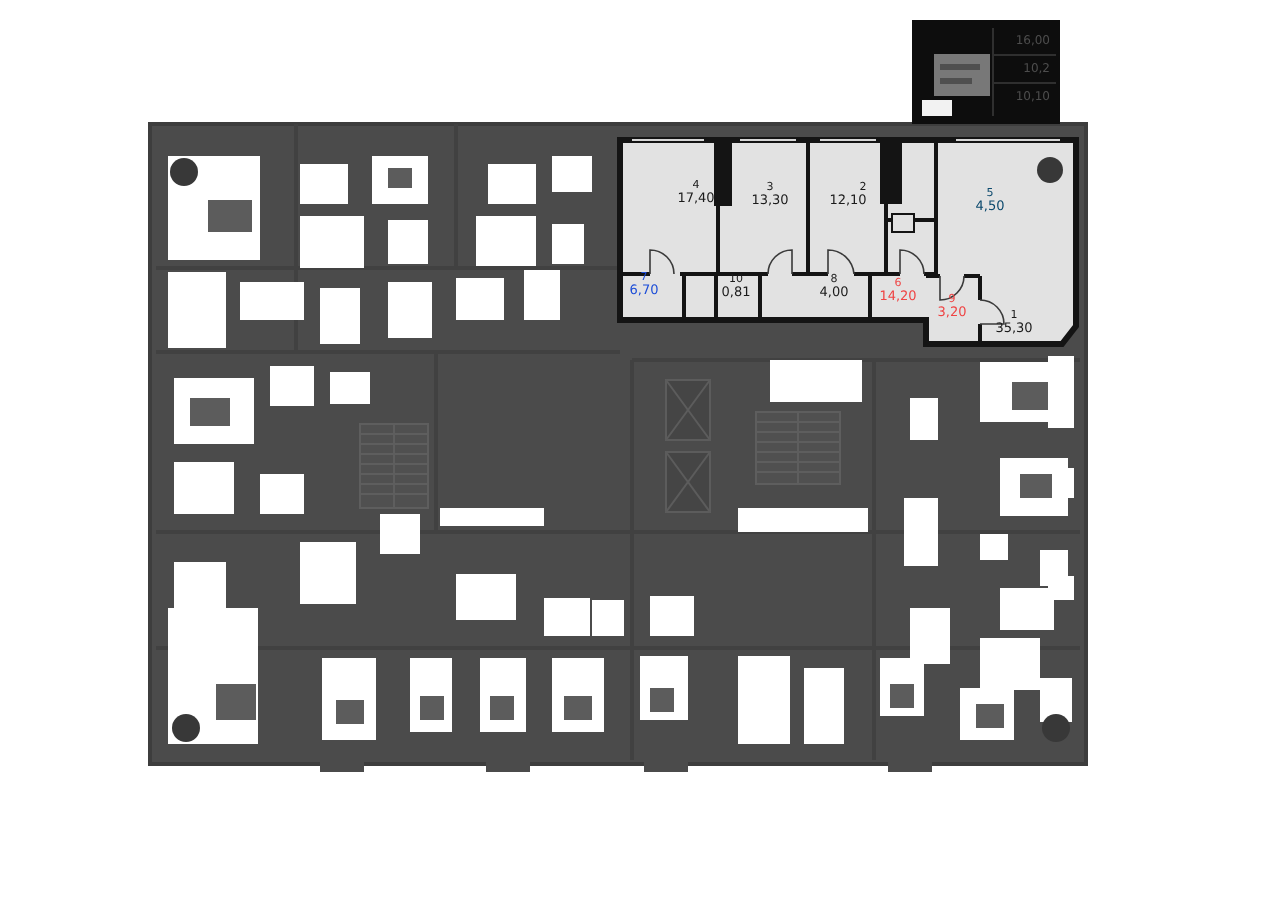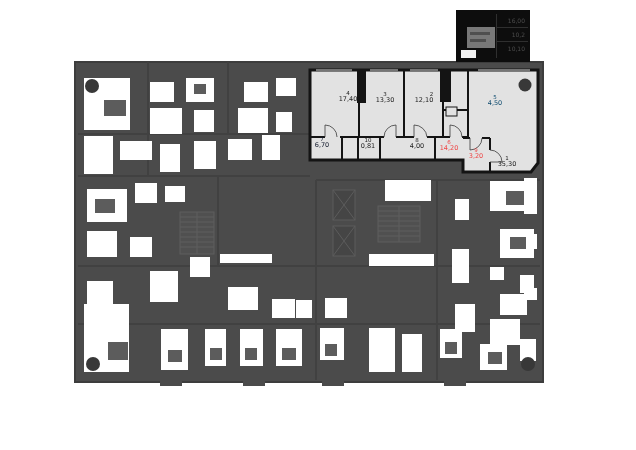--- a/index.html
+++ b/index.html
@@ -232,21 +232,21 @@
         <span class="area">17,40</span>
       </div>
       <div class="room-label" style="left: 458px; top: 94px; color: #0c4a6e; margin-left: 37px;">
         <span class="num">5</span>
         <span class="area">4,50</span>
       </div>
       <div class="room-label" style="left: 449px; top: 139px; color: #ef4444;">
         <span class="num">6</span>
         <span class="area">14,20</span>
       </div>
-      <div class="room-label" style="left: 322px; top: 136px; color: #0f172a;">
+      <div class="room-label" style="left: 322px; top: 136px; color: #1d4ed8;">
         <span class="num">7</span>
         <span class="area">6,70</span>
       </div>
       <div class="room-label" style="left: 417px; top: 137px; color: rgb(27, 27, 27);">
         <span class="num">8</span>
         <span class="area">4,00</span>
       </div>
       <div class="room-label" style="left: 476px; top: 147px; color: #ef4444;">
         <span class="num">9</span>
         <span class="area">3,20</span>

